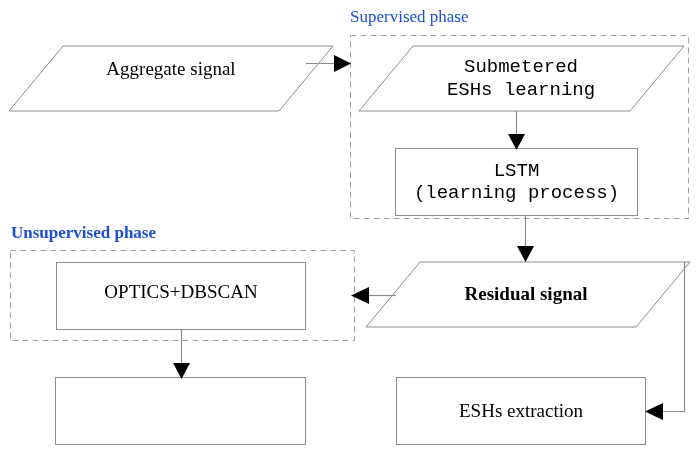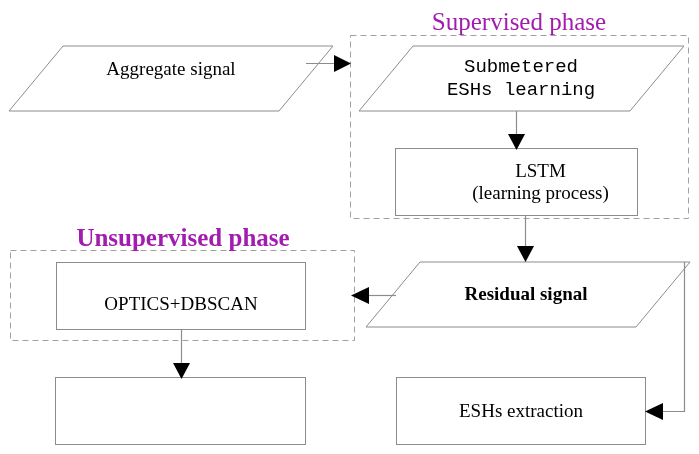--- a/index.html
+++ b/index.html
@@ -31,24 +31,24 @@
     text-align: center;
     color: #000000;
     font-family: "Liberation Serif", "DejaVu Serif", serif;
     font-size: 19px;
     line-height: 1.16;
     white-space: nowrap;
     pointer-events: none;
   }
   .phase-title {
     position: absolute;
-    text-align: center;
-    color: #a21caf;
+    text-align: left;
+    color: #1d4ed8;
     font-family: "Liberation Serif", "DejaVu Serif", serif;
-    font-size: 25px;
+    font-size: 17px;
     line-height: 1.1;
     white-space: nowrap;
   }
 </style>
 </head>
 <body>
 
 <div id="canvas">
 
   <svg class="layer" viewBox="0 0 699 454" xmlns="http://www.w3.org/2000/svg">
@@ -96,30 +96,30 @@
 
   <div class="node-label" style="left:9px; top:46px; width:324px; height:46px;">
     <span>Aggregate signal</span>
   </div>
 
   <div class="node-label" style="left:375px; top:46px; width:292px; height:65px;font-family:Liberation Mono, monospace;">
     <span>Submetered</span>
     <span>ESHs learning</span>
   </div>
 
-  <div class="node-label" style="left:420px; top:149px; width:241px; height:66px;">
+  <div class="node-label" style="left:396px; top:149px; width:241px; height:66px;font-family:Liberation Mono, monospace;">
     <span>LSTM</span>
     <span>(learning process)</span>
   </div>
 
   <div class="node-label" style="left:382px; top:262px; width:288px; height:65px;font-weight:bold;">
     <span>Residual signal</span>
   </div>
 
-  <div class="node-label" style="left:57px; top:271px; width:248px; height:66px;">
+  <div class="node-label" style="left:57px; top:259px; width:248px; height:66px;">
     <span>OPTICS+DBSCAN</span>
   </div>
 
 
   <div class="node-label" style="left:397px; top:378px; width:248px; height:66px;">
     <span>ESHs extraction</span>
   </div>
 
 </div>
 

